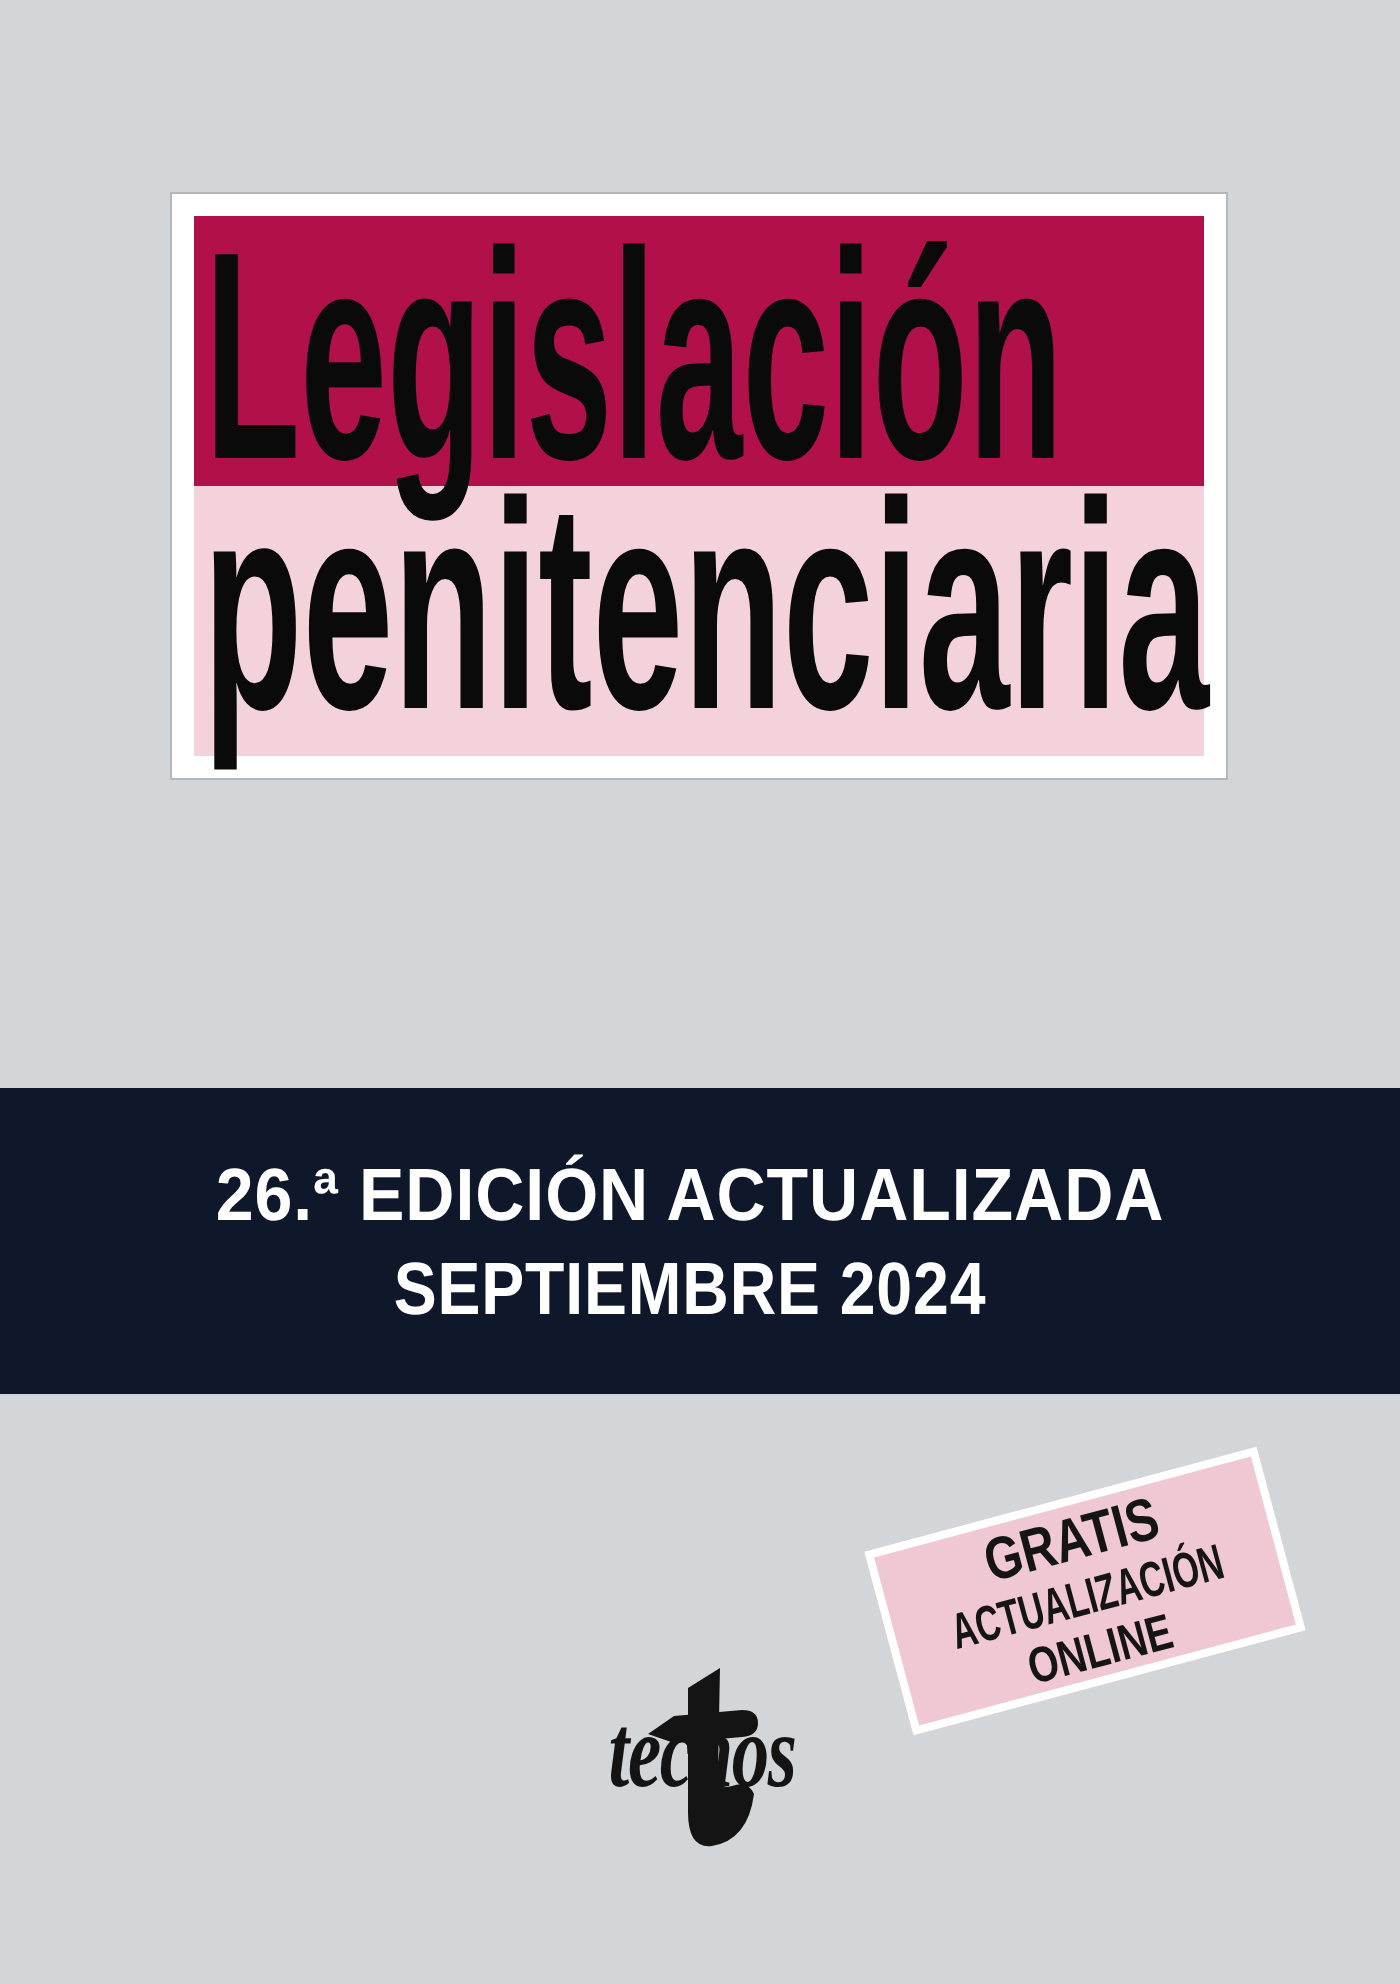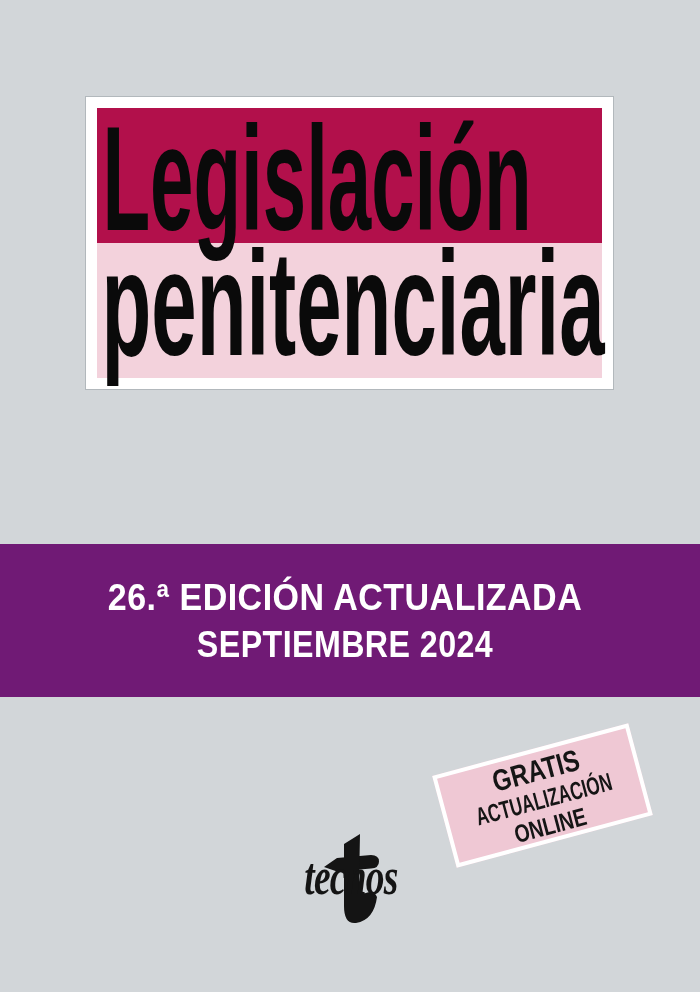--- a/index.html
+++ b/index.html
@@ -104,21 +104,21 @@
 <div id="canvas" style="background-color: rgb(210, 214, 217);">
 
   <div class="title-frame" style="background-color: rgb(255, 255, 255);">
     <div class="title-band" style="background-color: rgb(178, 16, 75);"></div>
     <div class="title-band" style="background-color: rgb(243, 210, 220);"></div>
   </div>
 
   <div class="title-line title-line-1" style="color: rgb(10, 10, 10);">Legislación</div>
   <div class="title-line title-line-2" style="color: rgb(10, 10, 10);">penitenciaria</div>
 
-  <div class="edition-band" style="background-color: #701a75; text-align: right;">
+  <div class="edition-band" style="background-color: #0f172a; text-align: right;">
     <div class="edition-line edition-line-1" style="color: rgb(255, 255, 255);">26.ª EDICIÓN ACTUALIZADA</div>
     <div class="edition-line edition-line-2" style="color: rgb(255, 255, 255);">SEPTIEMBRE 2024</div>
   </div>
 
   <div class="sticker" style="background-color: rgb(239, 200, 212);">
     <div class="s-line s1" style="color: rgb(21, 21, 21);">GRATIS</div>
     <div class="s-line s2" style="color: rgb(21, 21, 21);">ACTUALIZACIÓN</div>
     <div class="s-line s3" style="color: rgb(21, 21, 21);">ONLINE</div>
   </div>
 

